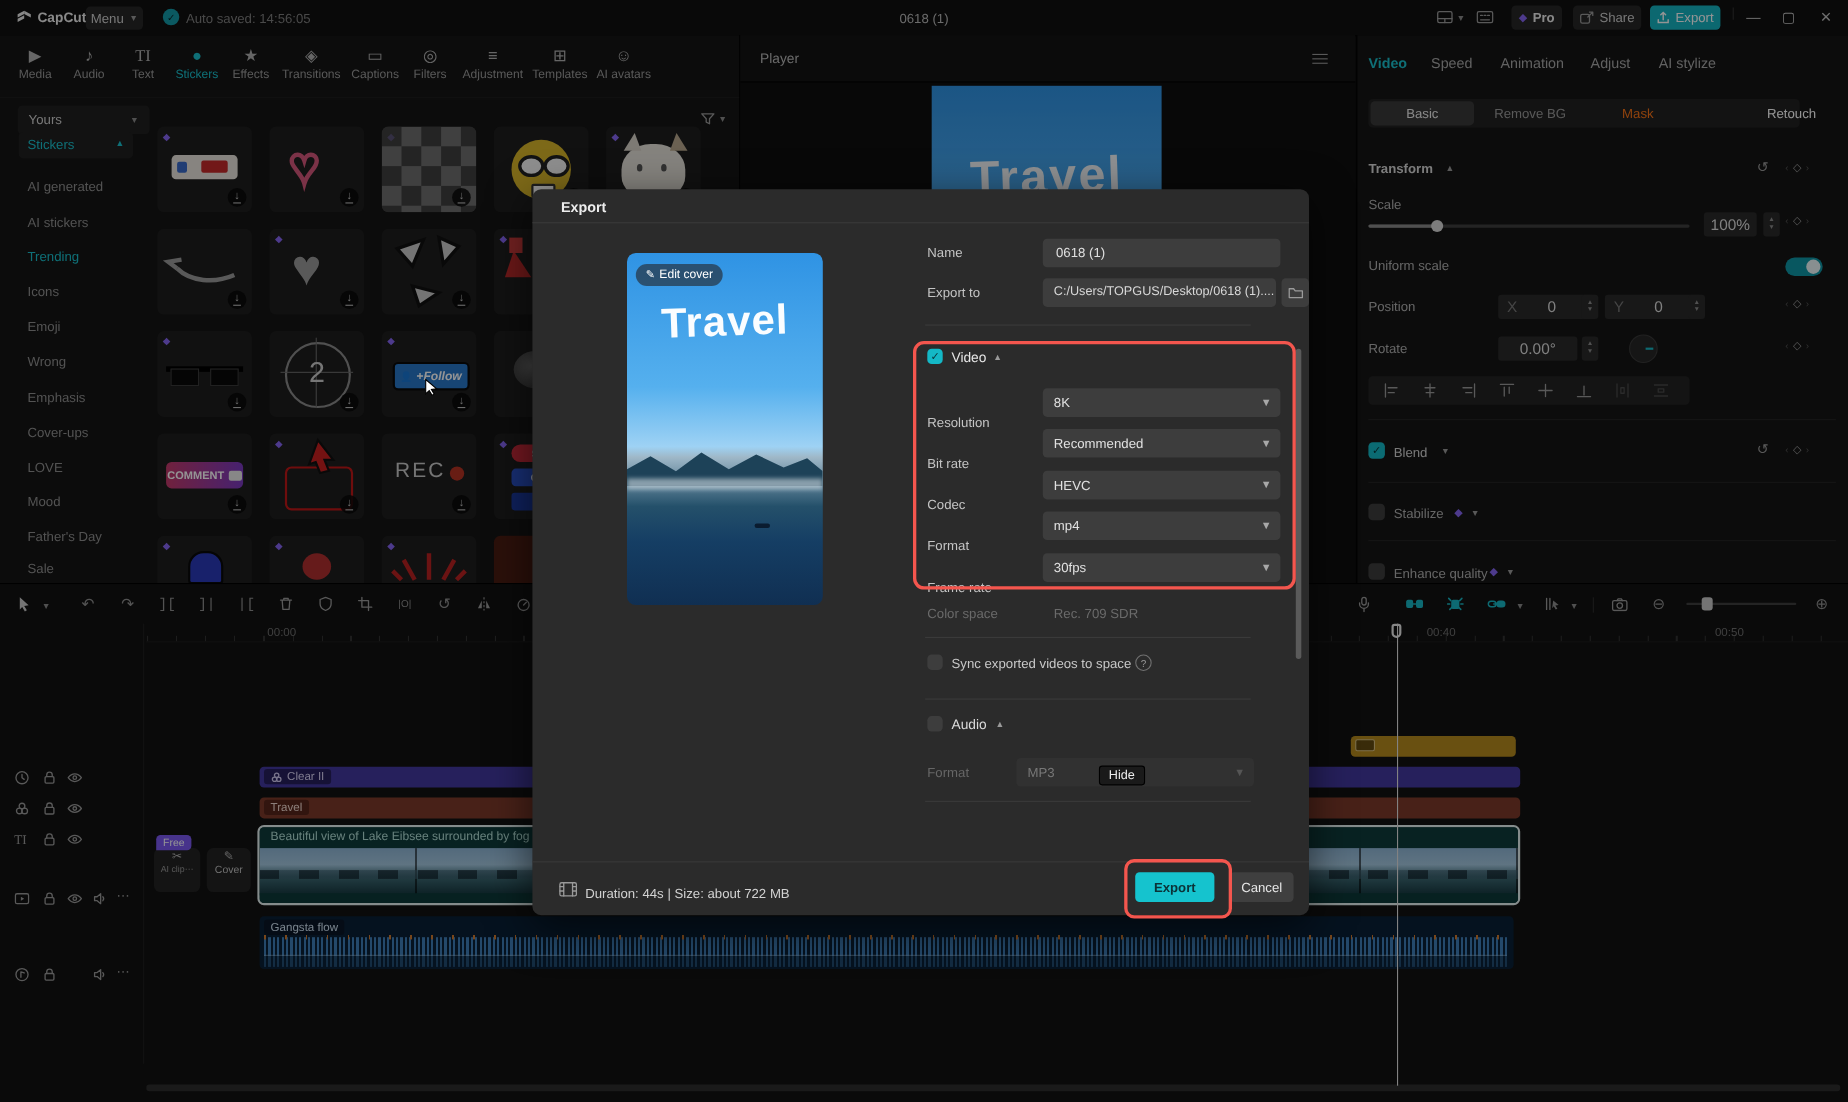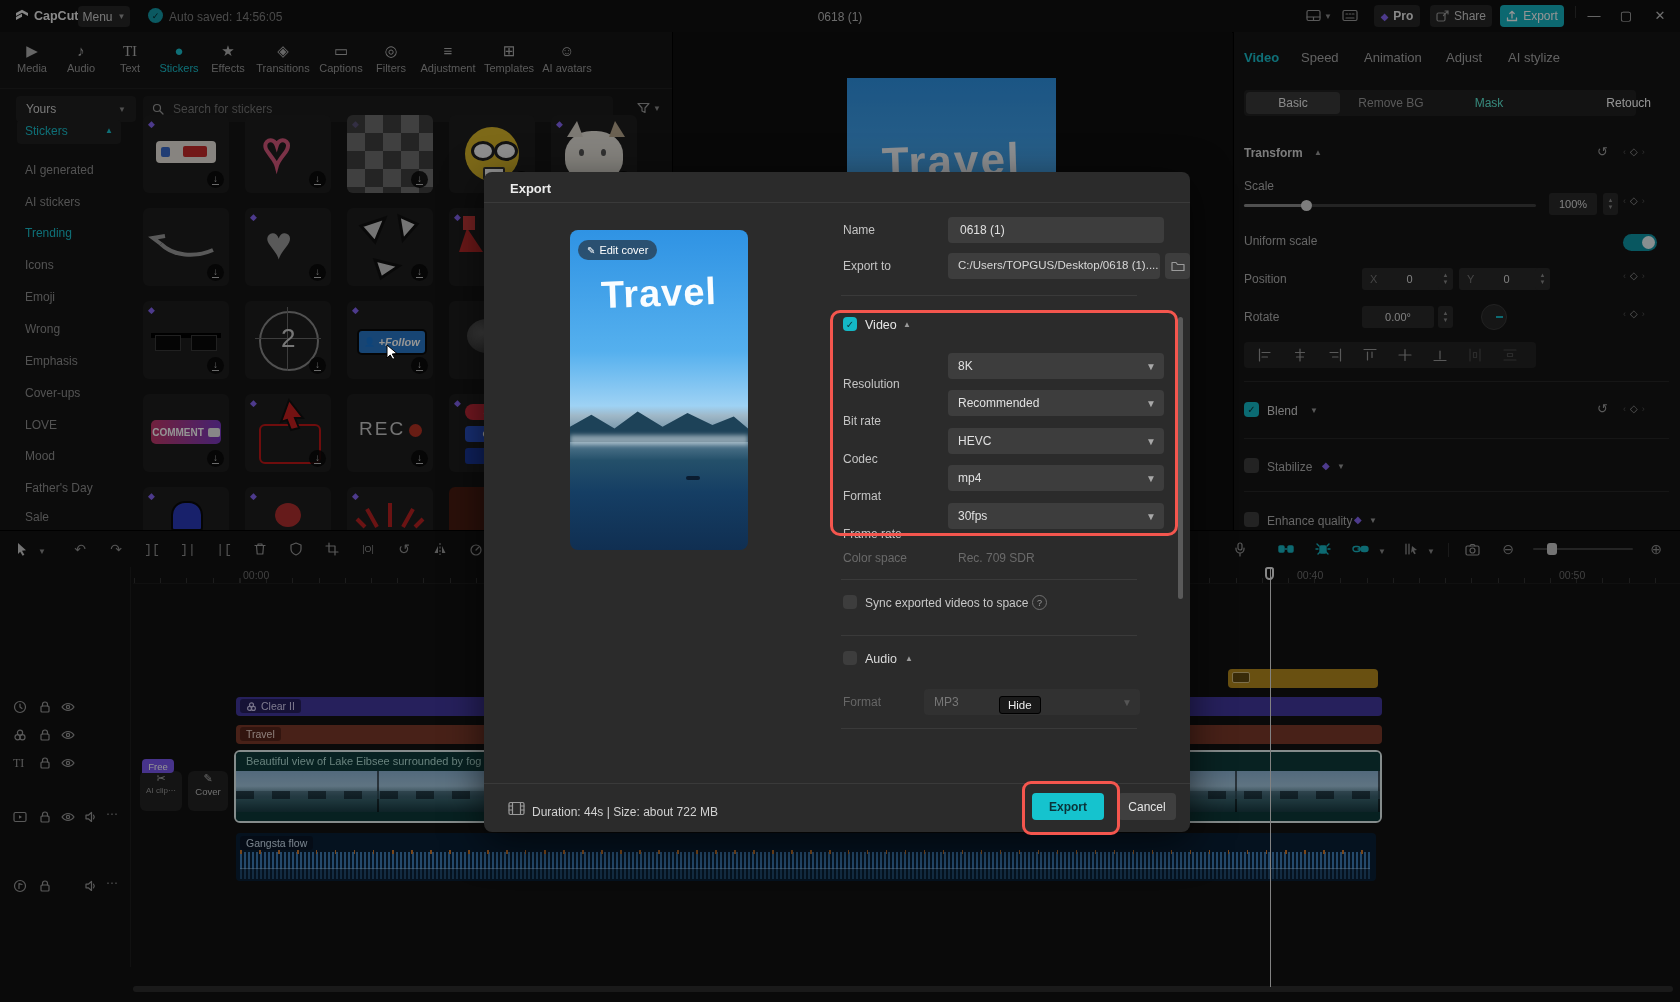--- a/index.html
+++ b/index.html
@@ -21,21 +21,21 @@
   .dl{position:absolute;right:5px;bottom:5px;width:17px;height:17px;border-radius:50%;background:rgba(8,8,8,.85);
       color:#b8b8b8;font-size:10px;display:flex;flex-direction:column;align-items:center;justify-content:center;line-height:9px;}
   .dl i{display:block;width:7px;height:1px;background:#b8b8b8;margin-top:1px;}
   .prodot{position:absolute;left:5px;top:4px;color:#8565f2;font-size:9px;}
   
   #player{position:absolute;left:673px;top:32px;width:559px;height:498px;background:#0f0f0f;}
   
   #inspector{position:absolute;left:1233px;top:32px;width:447px;height:498px;background:#161616;border-left:1px solid #000;}
   .itab{position:absolute;top:18px;font-size:13px;color:#a8a8a8;}
   .ilabel{position:absolute;color:#b0b0b0;font-size:12px;text-align:right;}
-  .ivalbox{position:absolute;height:22px;background:#2a2a2a;border-radius:3px;color:#dddddd;font-size:11px;
+  .ivalbox{position:absolute;height:22px;background:#2a2a2a;border-radius:3px;color:#dddddd;font-size:14px;
            display:flex;align-items:center;justify-content:center;text-align:center;}
   .stepper{position:absolute;width:15px;height:22px;background:#2a2a2a;border-radius:3px;color:#8a8a8a;
            display:flex;flex-direction:column;align-items:center;justify-content:center;font-size:6px;line-height:7px;}
   .kf{position:absolute;color:#9a9a9a;font-size:10px;display:flex;align-items:center;gap:4px;}
   .kf b{color:#555;font-size:9px;font-weight:normal;}
   .chkteal{width:15px;height:15px;border-radius:4px;background:#14b8c6;color:#08343a;font-size:10px;
            display:flex;align-items:center;justify-content:center;}
   .chkgray{width:15px;height:15px;border-radius:4px;background:#3d3d3d;}
   .hr{position:absolute;height:1px;background:#262626;}
   
@@ -131,27 +131,20 @@
     <div class="navtab" style="left:351px;"><span class="glyph">◎</span><span>Filters</span></div>
     <div class="navtab" style="left:408px;"><span class="glyph">≡</span><span>Adjustment</span></div>
     <div class="navtab" style="left:469px;"><span class="glyph">⊞</span><span>Templates</span></div>
     <div class="navtab" style="left:527px;"><span class="glyph">☺</span><span>AI avatars</span></div>
     <div class="abs" style="left:0;top:56px;width:672px;height:1px;background:#1f1f1f;"></div>
 
     <div class="pill abs" style="left:16px;top:64px;width:100px;height:26px;background:#1f1f1f;justify-content:space-between;padding:0 10px;">
       <span>Yours</span>
         <span style="font-size:8px;color:#8a8a8a;">▼</span>
     </div>
-    <div class="abs" style="left:143px;top:64px;width:470px;height:26px;background:#1c1c1c;border-radius:4px;display:flex;align-items:center;gap:7px;padding:0 9px;box-sizing:border-box;">
-      <svg class="ic" width="12" height="12">
-          <circle cx="5" cy="5" r="3.5"></circle>
-          <path d="M8 8l3 3"></path>
-        </svg>
-      <input style="background: transparent; border: none; outline: none; color: rgb(154, 154, 154); font-size: 12px; width: 400px; font-family: &quot;Liberation Sans&quot;, sans-serif;" placeholder="Search for stickers">
-    </div>
     <span class="abs" style="left:637px;top:70px;">
       <svg class="ic" width="13" height="12">
           <path d="M1 1.5h11L8 6v4.5L5 9V6z"></path>
         </svg>
     </span>
     <span class="abs" style="left:653px;top:72px;font-size:8px;color:#8a8a8a;">▼</span>
 
     <div class="abs" style="left:17px;top:88px;width:104px;height:24px;background:#1f1f1f;border-radius:4px;">
       <span style="position:absolute;left:8px;top:4px;color:#1ac0cd;">Stickers</span>
       <span style="position:absolute;right:8px;top:6px;font-size:8px;color:#1ac0cd;">▲</span>
@@ -303,38 +296,46 @@
       <svg width="86" height="43" style="position:absolute;top:0;">
           <g stroke="#b82222" stroke-width="4">
             <path d="M43 40V16M30 40L20 22M56 40l10-18M18 40l-8-8M68 40l8-8"></path>
           </g>
         </svg>
     </div>
     <div class="tile" style="left:449px;top:455px;background:#4a1c12;"></div>
   </div>
 
   <div id="player">
+    <div class="abs" style="left:0;top:0;width:559px;height:42px;background:#141414;border-bottom:1px solid #000;">
+      <span class="abs" style="left:18px;top:14px;color:#b8b8b8;font-size:12.5px;">Player</span>
+      <div class="hamb abs" style="left:520px;top:14px;">
+          <i></i>
+          <i></i>
+          <i></i>
+        </div>
+    </div>
     <div class="abs" style="left:174px;top:46px;width:209px;height:372px;background:linear-gradient(180deg,#2f93e4 0%,#5cb4f0 45%,#8fd0f6 62%,#274b66 75%,#143a5e 100%);overflow:hidden;">
       <span style="position:absolute;left:12px;top:58px;width:185px;text-align:center;color:#f4f8fb;font-size:44px;font-weight:bold;transform:rotate(-2deg);letter-spacing:2px;">Travel</span>
     </div>
   </div>
 
   <div id="inspector">
     <span class="itab" style="left:10px;color:#1ac0cd;font-weight:bold;">Video</span>
     <span class="itab" style="left:67px;">Speed</span>
     <span class="itab" style="left:130px;">Animation</span>
     <span class="itab" style="left:212px;">Adjust</span>
     <span class="itab" style="left:274px;">AI stylize</span>
 
     <div class="abs" style="left:10px;top:58px;width:392px;height:26px;background:#222;border-radius:4px;">
       <div class="abs" style="left:2px;top:2px;width:94px;height:22px;background:#3a3a3a;border-radius:4px;display:flex;align-items:center;justify-content:center;color:#ececec;">
           <span>Basic</span>
         </div>
       <span class="abs" style="left:98px;top:6px;width:98px;text-align:center;color:#9a9a9a;">Remove BG</span>
-      <span class="abs" style="left:196px;top:6px;width:98px;text-align:center;color:#5eead4;">Mask</span>
+      <span class="abs" style="left:196px;top:6px;width:98px;text-align:center;color:#f97316;">Mask</span>
       <span class="abs" style="left:309px;top:6px;width:98px;text-align:right;color:#ffffff;">Retouch</span>
     </div>
 
     <span class="ilabel" style="left:10px;top:114px;color:#d6d6d6;font-weight:bold;">Transform</span>
     <span class="abs" style="left:80px;top:116px;font-size:8px;color:#9a9a9a;">▲</span>
     <span class="abs" style="left:363px;top:112px;color:#9a9a9a;font-size:13px;">↺</span>
     <div class="kf" style="left:389px;top:114px;"><b>‹</b>◇<b>›</b></div>
 
     <span class="ilabel" style="left:10px;top:147px;">Scale</span>
     <div class="abs" style="left:10px;top:172px;width:292px;height:3px;background:#3f3f3f;border-radius:2px;">

